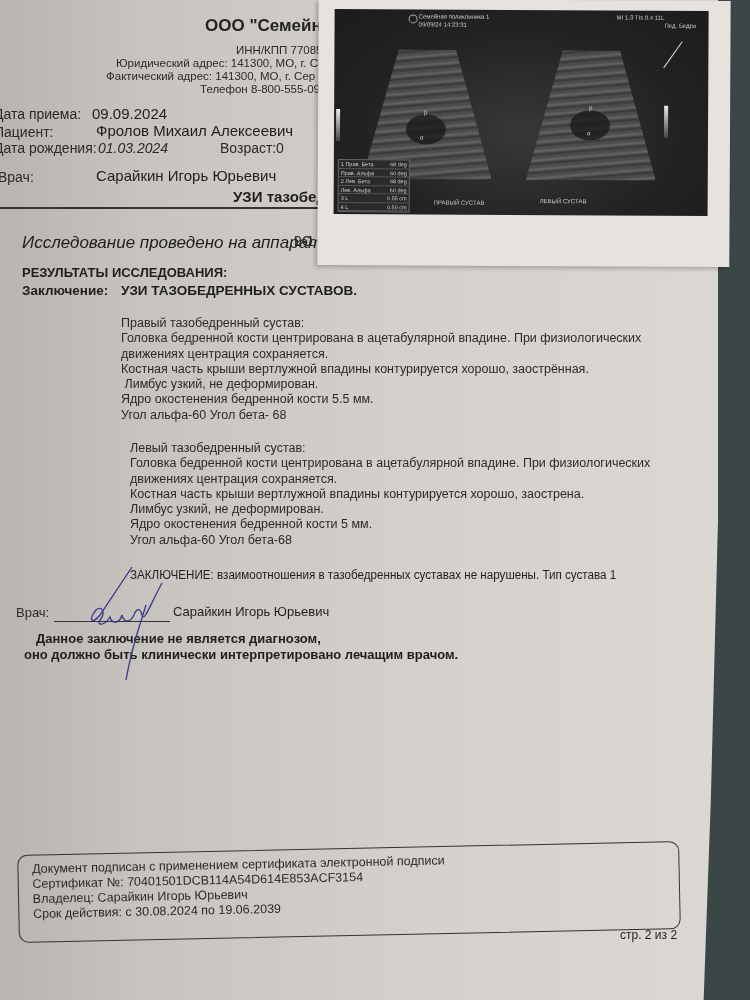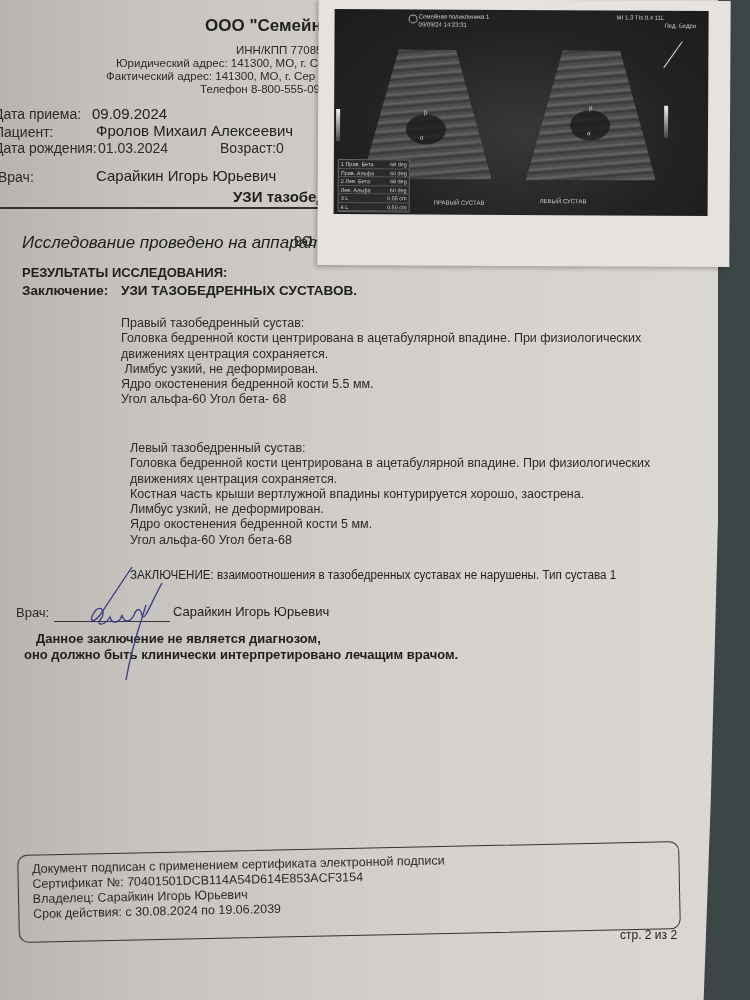--- a/index.html
+++ b/index.html
@@ -86,21 +86,21 @@
   <div class="t hdr-small h3">Фактический адрес: 141300, МО, г. Сер</div>
   <div class="t hdr-small h4">Телефон 8-800-555-090</div>
 
   <div class="t lbl" style="left:-6px; top:106px;">Дата приема:</div>
   <div class="t val-b" style="left:92px; top:105px;">09.09.2024</div>
 
   <div class="t lbl" style="left:-6px; top:124px;">Пациент:</div>
   <div class="t val-b" style="left:96px; top:122px;">Фролов Михаил Алексеевич</div>
 
   <div class="t lbl" style="left:-6px; top:140px;">Дата рождения:</div>
-  <div class="t val" style="left:98px; top:140px;">01.03.2024</div>
+  <div class="t val" style="left:98px; top:140px;font-style:italic;">01.03.2024</div>
   <div class="t lbl" style="left:220px; top:140px;">Возраст:</div>
   <div class="t val" style="left:276px; top:140px;">0</div>
 
   <div class="t lbl" style="left:-2px; top:169px;">Врач:</div>
   <div class="t val-b" style="left:96px; top:167px;">Сарайкин Игорь Юрьевич</div>
 
   <div class="t title-row">УЗИ тазобед</div>
   <div class="hr-line"></div>
 
   <div class="t italic" style="left:22px; top:233px;">Исследование проведено на аппарате:</div>
@@ -108,20 +108,21 @@
   <div class="t val" style="left:294px; top:233px;">9-1</div>
 
   <div class="t" style="left:22px; top:265px; font-size:13px; font-weight:bold;">РЕЗУЛЬТАТЫ ИССЛЕДОВАНИЯ:</div>
   <div class="t" style="left:22px; top:283px; font-size:13.5px; font-weight:bold;">Заключение:</div>
   <div class="t" style="left:121px; top:283px; font-size:13.5px;font-weight:bold;">УЗИ ТАЗОБЕДРЕННЫХ СУСТАВОВ.</div>
 
   <div class="t body-txt" style="left:121px; top:316px;">
     <div>Правый тазобедренный сустав:</div>
     <div>Головка бедренной кости центрирована в ацетабулярной впадине. При физиологических</div>
     <div>движениях центрация сохраняется.</div>
+    <div>Костная часть крыши вертлужной впадины контурируется хорошо, заострённая.</div>
     <div style="white-space:pre;"> Лимбус узкий, не деформирован.</div>
     <div>Ядро окостенения бедренной кости 5.5 мм.</div>
     <div>Угол альфа-60 Угол бета- 68</div>
   </div>
 
   <div class="t body-txt" style="left:130px; top:441px;">
     <div>Левый тазобедренный сустав:</div>
     <div>Головка бедренной кости центрирована в ацетабулярной впадине. При физиологических</div>
     <div>движениях центрация сохраняется.</div>
     <div>Костная часть крыши вертлужной впадины контурируется хорошо, заострена.</div>

